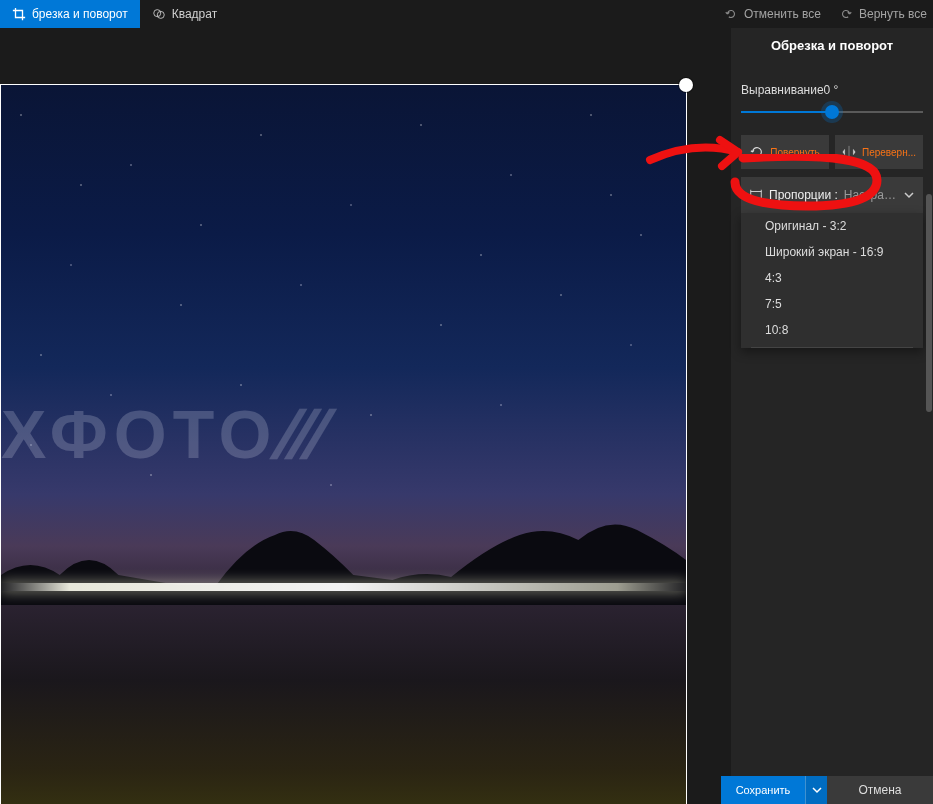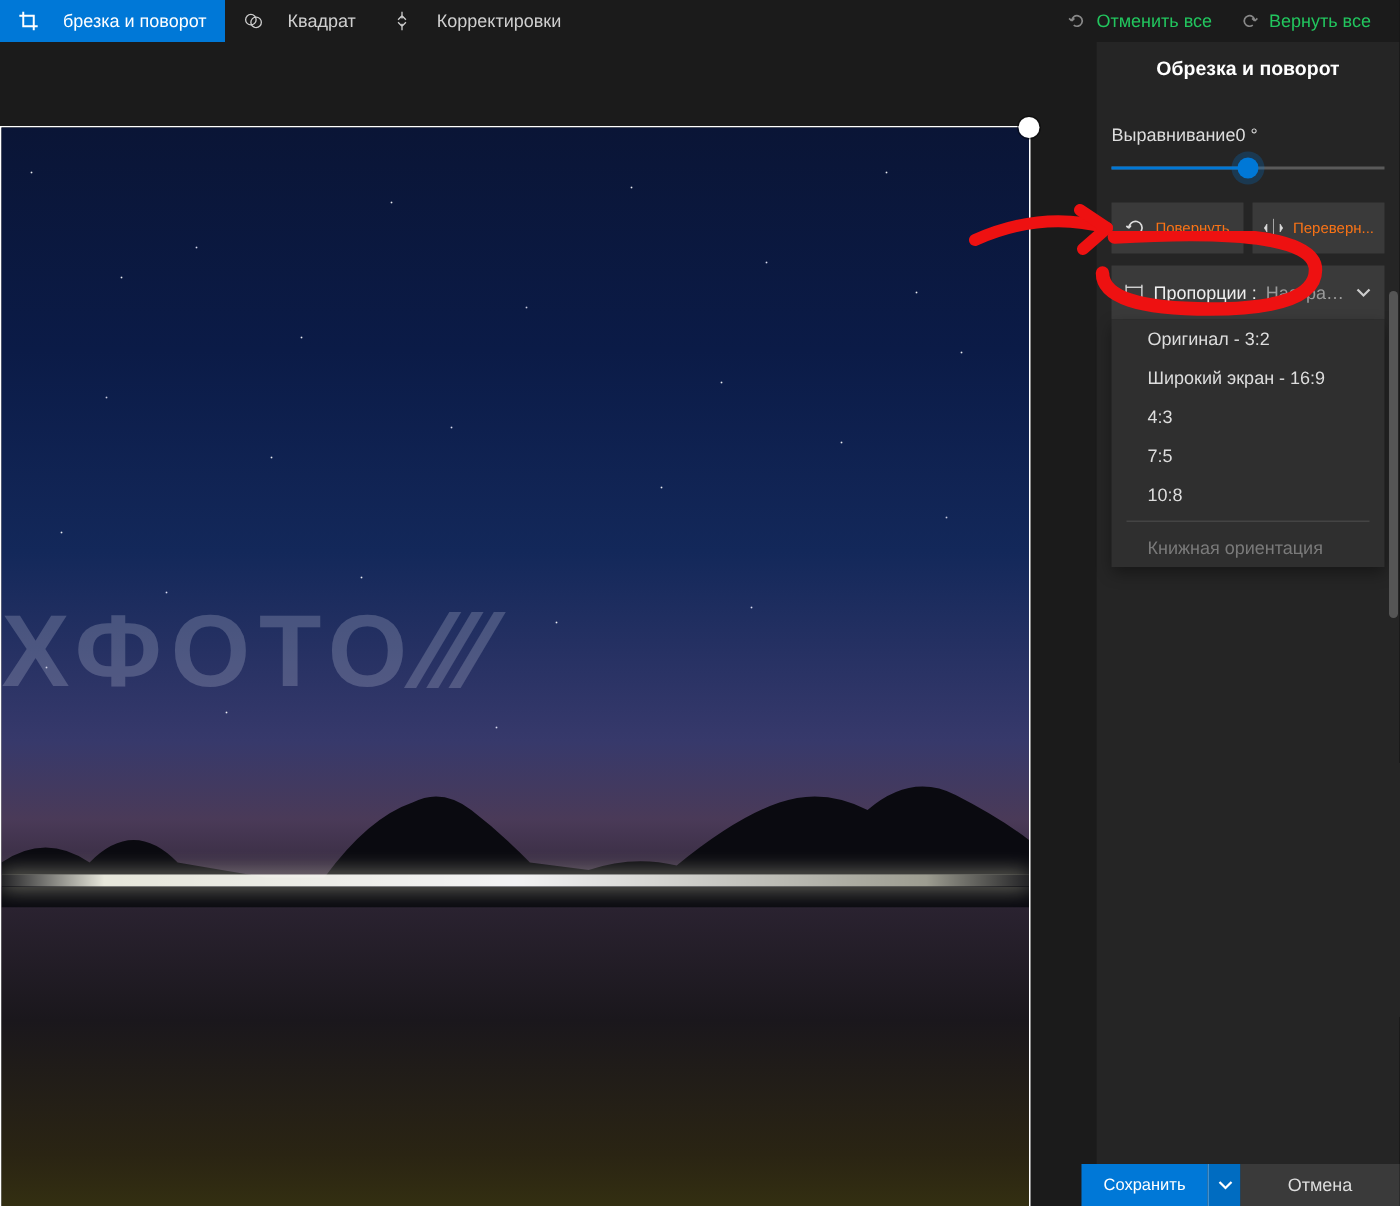--- a/index.html
+++ b/index.html
@@ -25,43 +25,43 @@
 .topbar {
   display: flex;
   align-items: stretch;
   height: 28px;
   background: #1b1b1b;
   font-size: 12px;
 }
 .tab {
   display: flex;
   align-items: center;
-  gap: 16px;
+  gap: 6px;
   padding: 0 12px;
   color: #cfcfcf;
   cursor: pointer;
 }
 .tab.active {
   background: #0078d7;
   color: #fff;
 }
 .tab .ico {
   display: inline-flex;
   width: 14px;
   height: 14px;
   align-items: center;
   justify-content: center;
 }
 .topbar-spacer { flex: 1; }
 .undo-group {
   display: flex;
   align-items: center;
   gap: 18px;
-  padding-right: 19px;
-  color: #22c55e;
+  padding-right: 6px;
+  color: #a3a3a3;
 }
 .undo-btn {
   display: flex;
   align-items: center;
   gap: 6px;
   font-size: 12px;
   cursor: pointer;
 }
 .undo-btn .ico { width: 14px; height: 14px; }
 
@@ -385,28 +385,20 @@
     </div>
     <div class="tab">
       <span class="ico">
         <svg viewBox="0 0 16 16">
             <circle cx="6" cy="7" r="4" stroke="#ccc" fill="none"></circle>
             <circle cx="10" cy="9" r="4" stroke="#ccc" fill="none"></circle>
           </svg>
       </span>
       <span>Квадрат</span>
     </div>
-    <div class="tab">
-      <span class="ico">
-        <svg viewBox="0 0 16 16">
-            <path d="M8 1v5M8 10v5M5 7l3-3 3 3M5 9l3 3 3-3" stroke="#ccc" fill="none"></path>
-          </svg>
-      </span>
-      <span>Корректировки</span>
-    </div>
     <div class="topbar-spacer"></div>
     <div class="undo-group">
       <div class="undo-btn">
         <span class="ico">
           <svg viewBox="0 0 16 16">
               <path d="M4 8a4 4 0 1 1 1.5 3.1M4 8l-2-2m2 2l2-2" stroke="#888" fill="none" stroke-width="1.3"></path>
             </svg>
         </span>
         <span>Отменить все</span>
       </div>
@@ -499,23 +491,20 @@
           <div class="dropdown-item">
             <span>4:3</span>
           </div>
           <div class="dropdown-item">
             <span>7:5</span>
           </div>
           <div class="dropdown-item">
             <span>10:8</span>
           </div>
           <div class="dropdown-sep"></div>
-          <div class="dropdown-item disabled">
-            <span>Книжная ориентация</span>
-          </div>
         </div>
       </div>
       <div class="dropdown-scroll"></div>
     </div>
   </div>
 
   <div class="footer">
     <div class="save-btn">
       <div class="save-main">
         <span>Сохранить</span>

